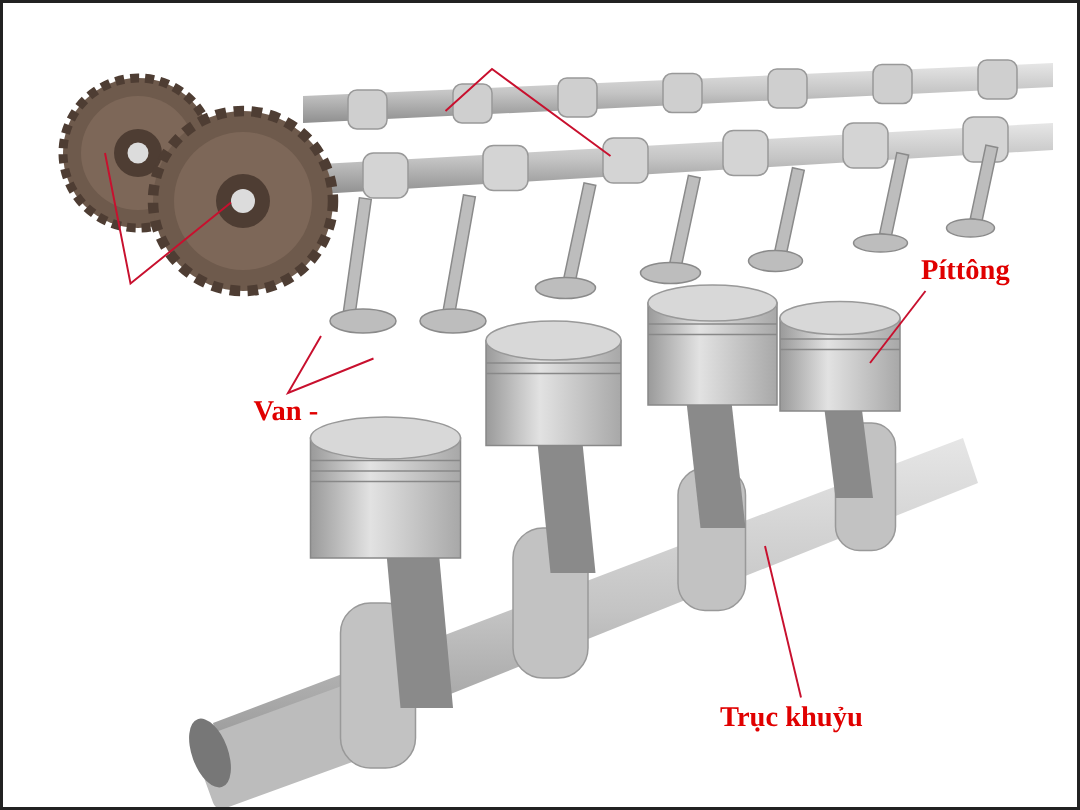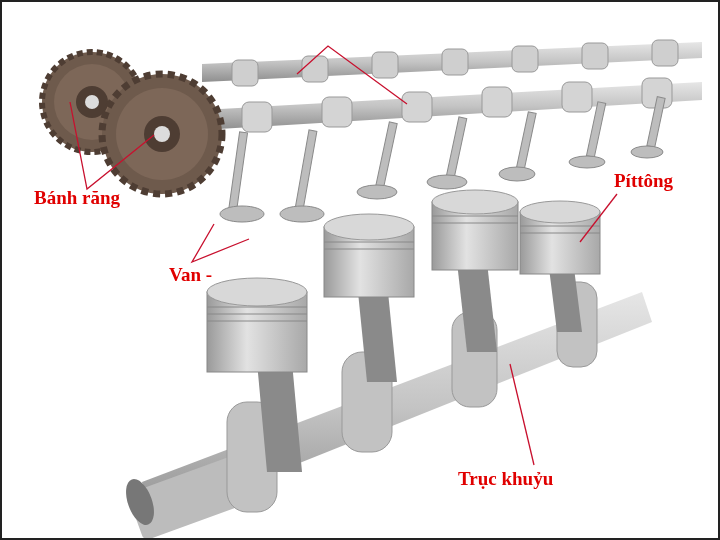--- a/index.html
+++ b/index.html
@@ -121,17 +121,16 @@
 
     <g stroke="#c8102e" stroke-width="1.3" fill="none">
       <polyline points="295,72 326,44 405,102"></polyline>
       <polyline points="68,100 85,187 152,133"></polyline>
       <polyline points="212,222 190,260 247,237"></polyline>
       <line x1="615" y1="192" x2="578" y2="240"></line>
       <line x1="508" y1="362" x2="532" y2="463"></line>
     </g>
   </svg>
 
-  <div class="label" style="left:32px;top:185px;">Bánh răng</div>
   <div class="label" style="left:167px;top:262px;">Van -</div>
   <div class="label" style="left:612px;top:168px;">Píttông</div>
-  <div class="label" style="left:456px;top:466px;">Trục khuỷu</div>
+  <div class="label" style="left:478px;top:466px;">Trục khuỷu</div>
 </div>
 
 </body></html>

